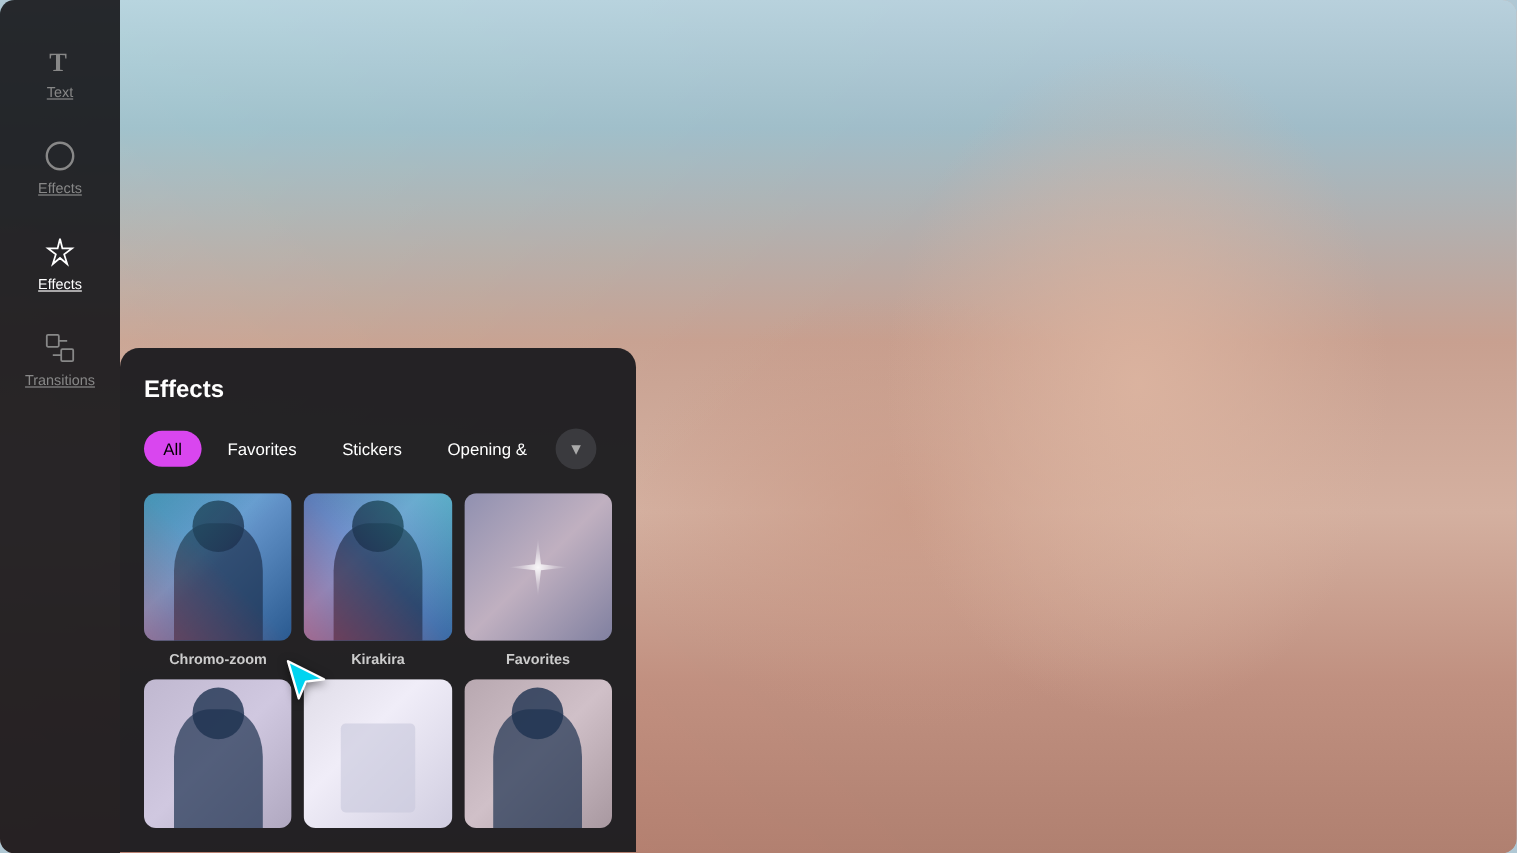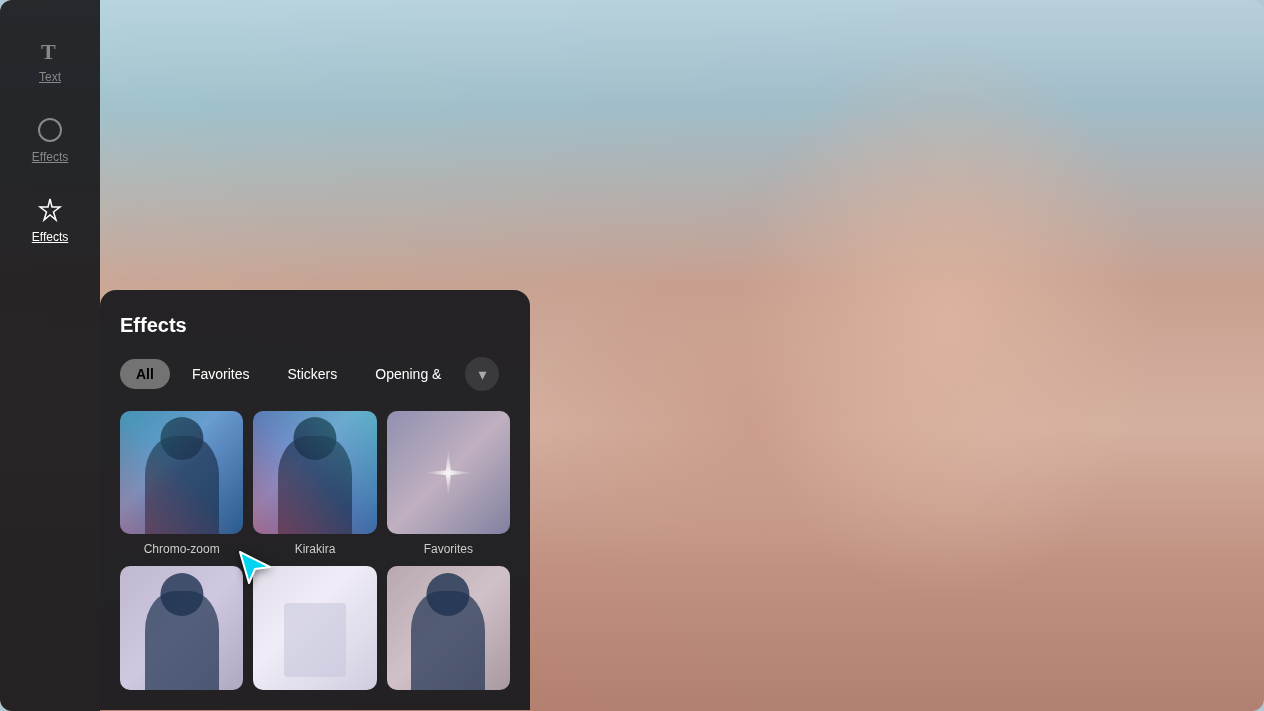--- a/index.html
+++ b/index.html
@@ -129,23 +129,23 @@
     .filter-tab {
       padding: 7px 16px;
       border-radius: 20px;
       font-size: 14px;
       cursor: pointer;
       border: none;
       outline: none;
     }
 
     .filter-tab.active {
-      background: #737373;
+      background: #d946ef;
       color: #000000;
-      font-weight: 700;
+      font-weight: 400;
     }
 
     .filter-tab.inactive {
       background: transparent;
       color: #ffffff;
     }
 
     .filter-tab-more {
       width: 34px;
       height: 34px;
@@ -272,20 +272,21 @@
       width: 35%;
       height: 35%;
       background: rgba(30, 50, 80, 0.8);
       border-radius: 50%;
     }
 
     .effect-label {
       font-size: 12px;
       color: #cccccc;
       text-align: center;
+      font-weight: bold;
     }
 
     
     .cursor-arrow {
       position: absolute;
       bottom: 120px;
       left: 235px;
       z-index: 20;
       pointer-events: none;
     }
@@ -327,20 +328,31 @@
 
   <div class="sidebar-item active">
     <div class="sidebar-item-icon">
       <svg width="28" height="28" viewBox="0 0 28 28" fill="none">
         <path d="M14 3 L16 11 L24 11 L17.5 16 L20 24 L14 19 L8 24 L10.5 16 L4 11 L12 11 Z" stroke="#ffffff" stroke-width="1.5" fill="none"></path>
       </svg>
     </div>
     <span class="sidebar-item-label">Effects</span>
   </div>
 
+  <div class="sidebar-item">
+    <div class="sidebar-item-icon">
+      <svg width="26" height="26" viewBox="0 0 26 26" fill="none">
+        <rect x="2" y="2" width="10" height="10" rx="1" stroke="#888" stroke-width="1.5" fill="none"></rect>
+        <rect x="14" y="14" width="10" height="10" rx="1" stroke="#888" stroke-width="1.5" fill="none"></rect>
+        <line x1="12" y1="7" x2="19" y2="7" stroke="#888" stroke-width="1.5"></line>
+        <line x1="7" y1="19" x2="14" y2="19" stroke="#888" stroke-width="1.5"></line>
+      </svg>
+    </div>
+    <span class="sidebar-item-label">Transitions</span>
+  </div>
 </div>
 
 <div class="effects-panel">
   <div class="panel-title">Effects</div>
 
   <div class="filter-tabs">
     <button class="filter-tab active">All</button>
     <button class="filter-tab inactive">Favorites</button>
     <button class="filter-tab inactive">Stickers</button>
     <button class="filter-tab inactive">Opening &amp;</button>

